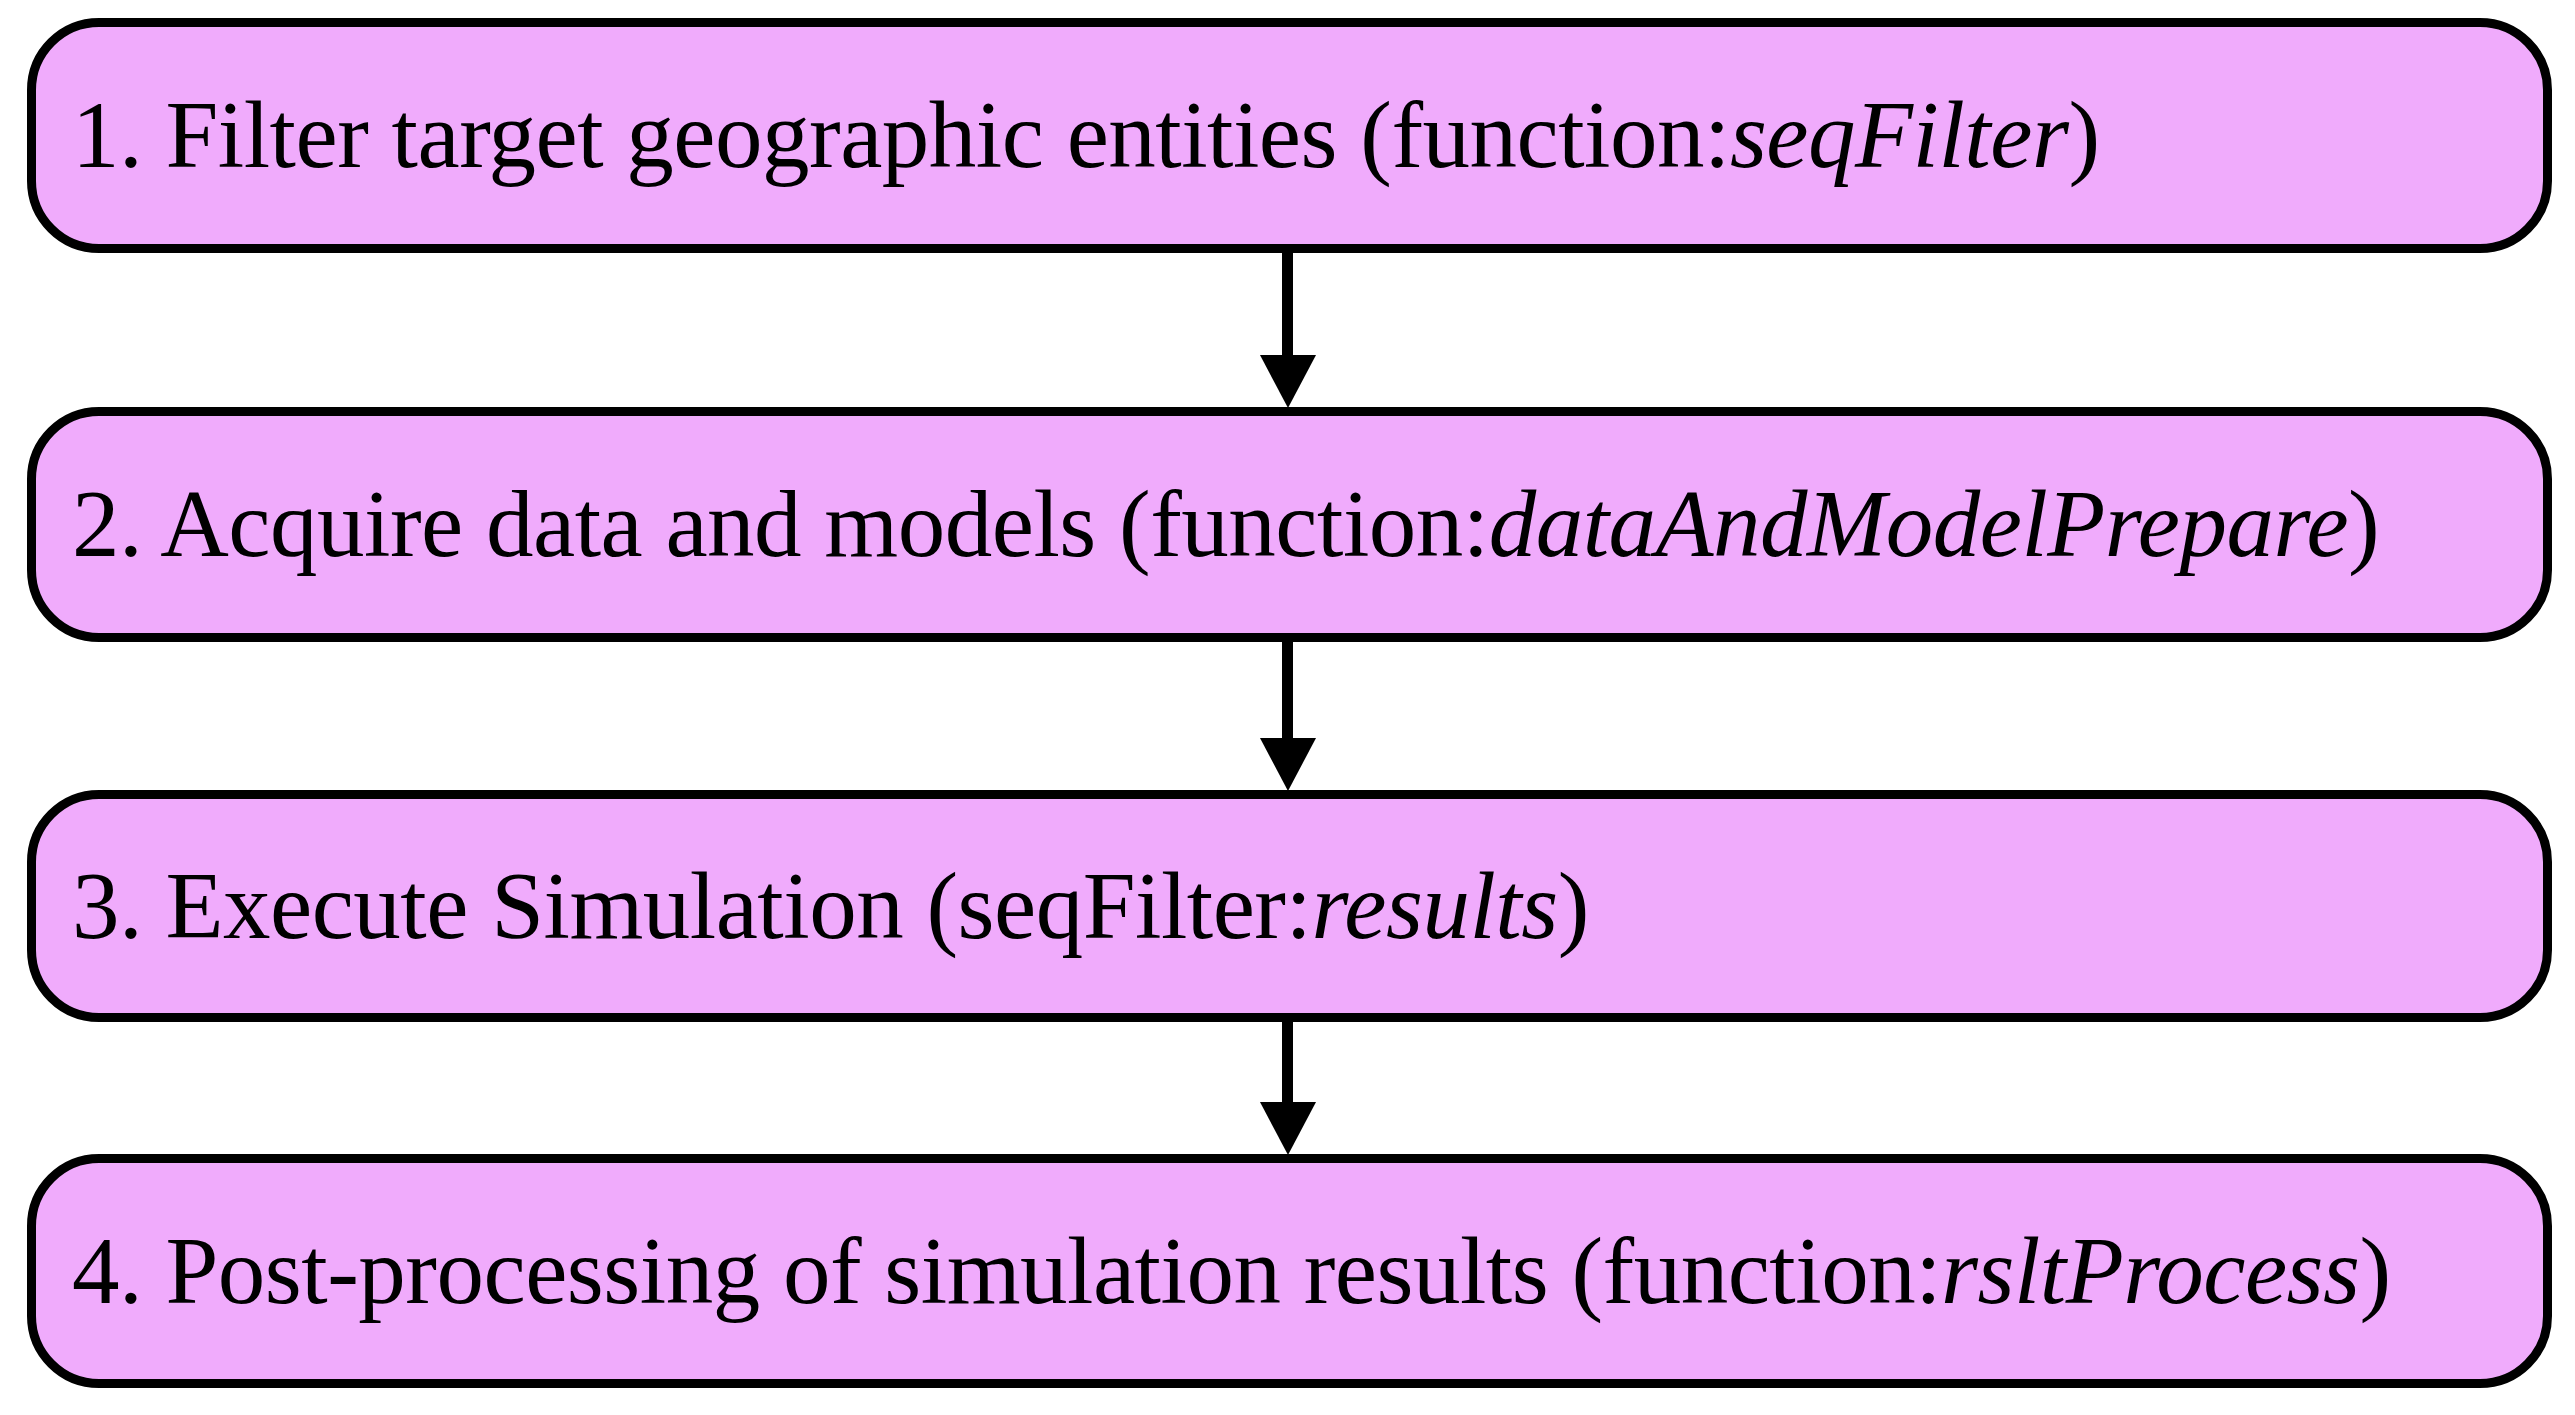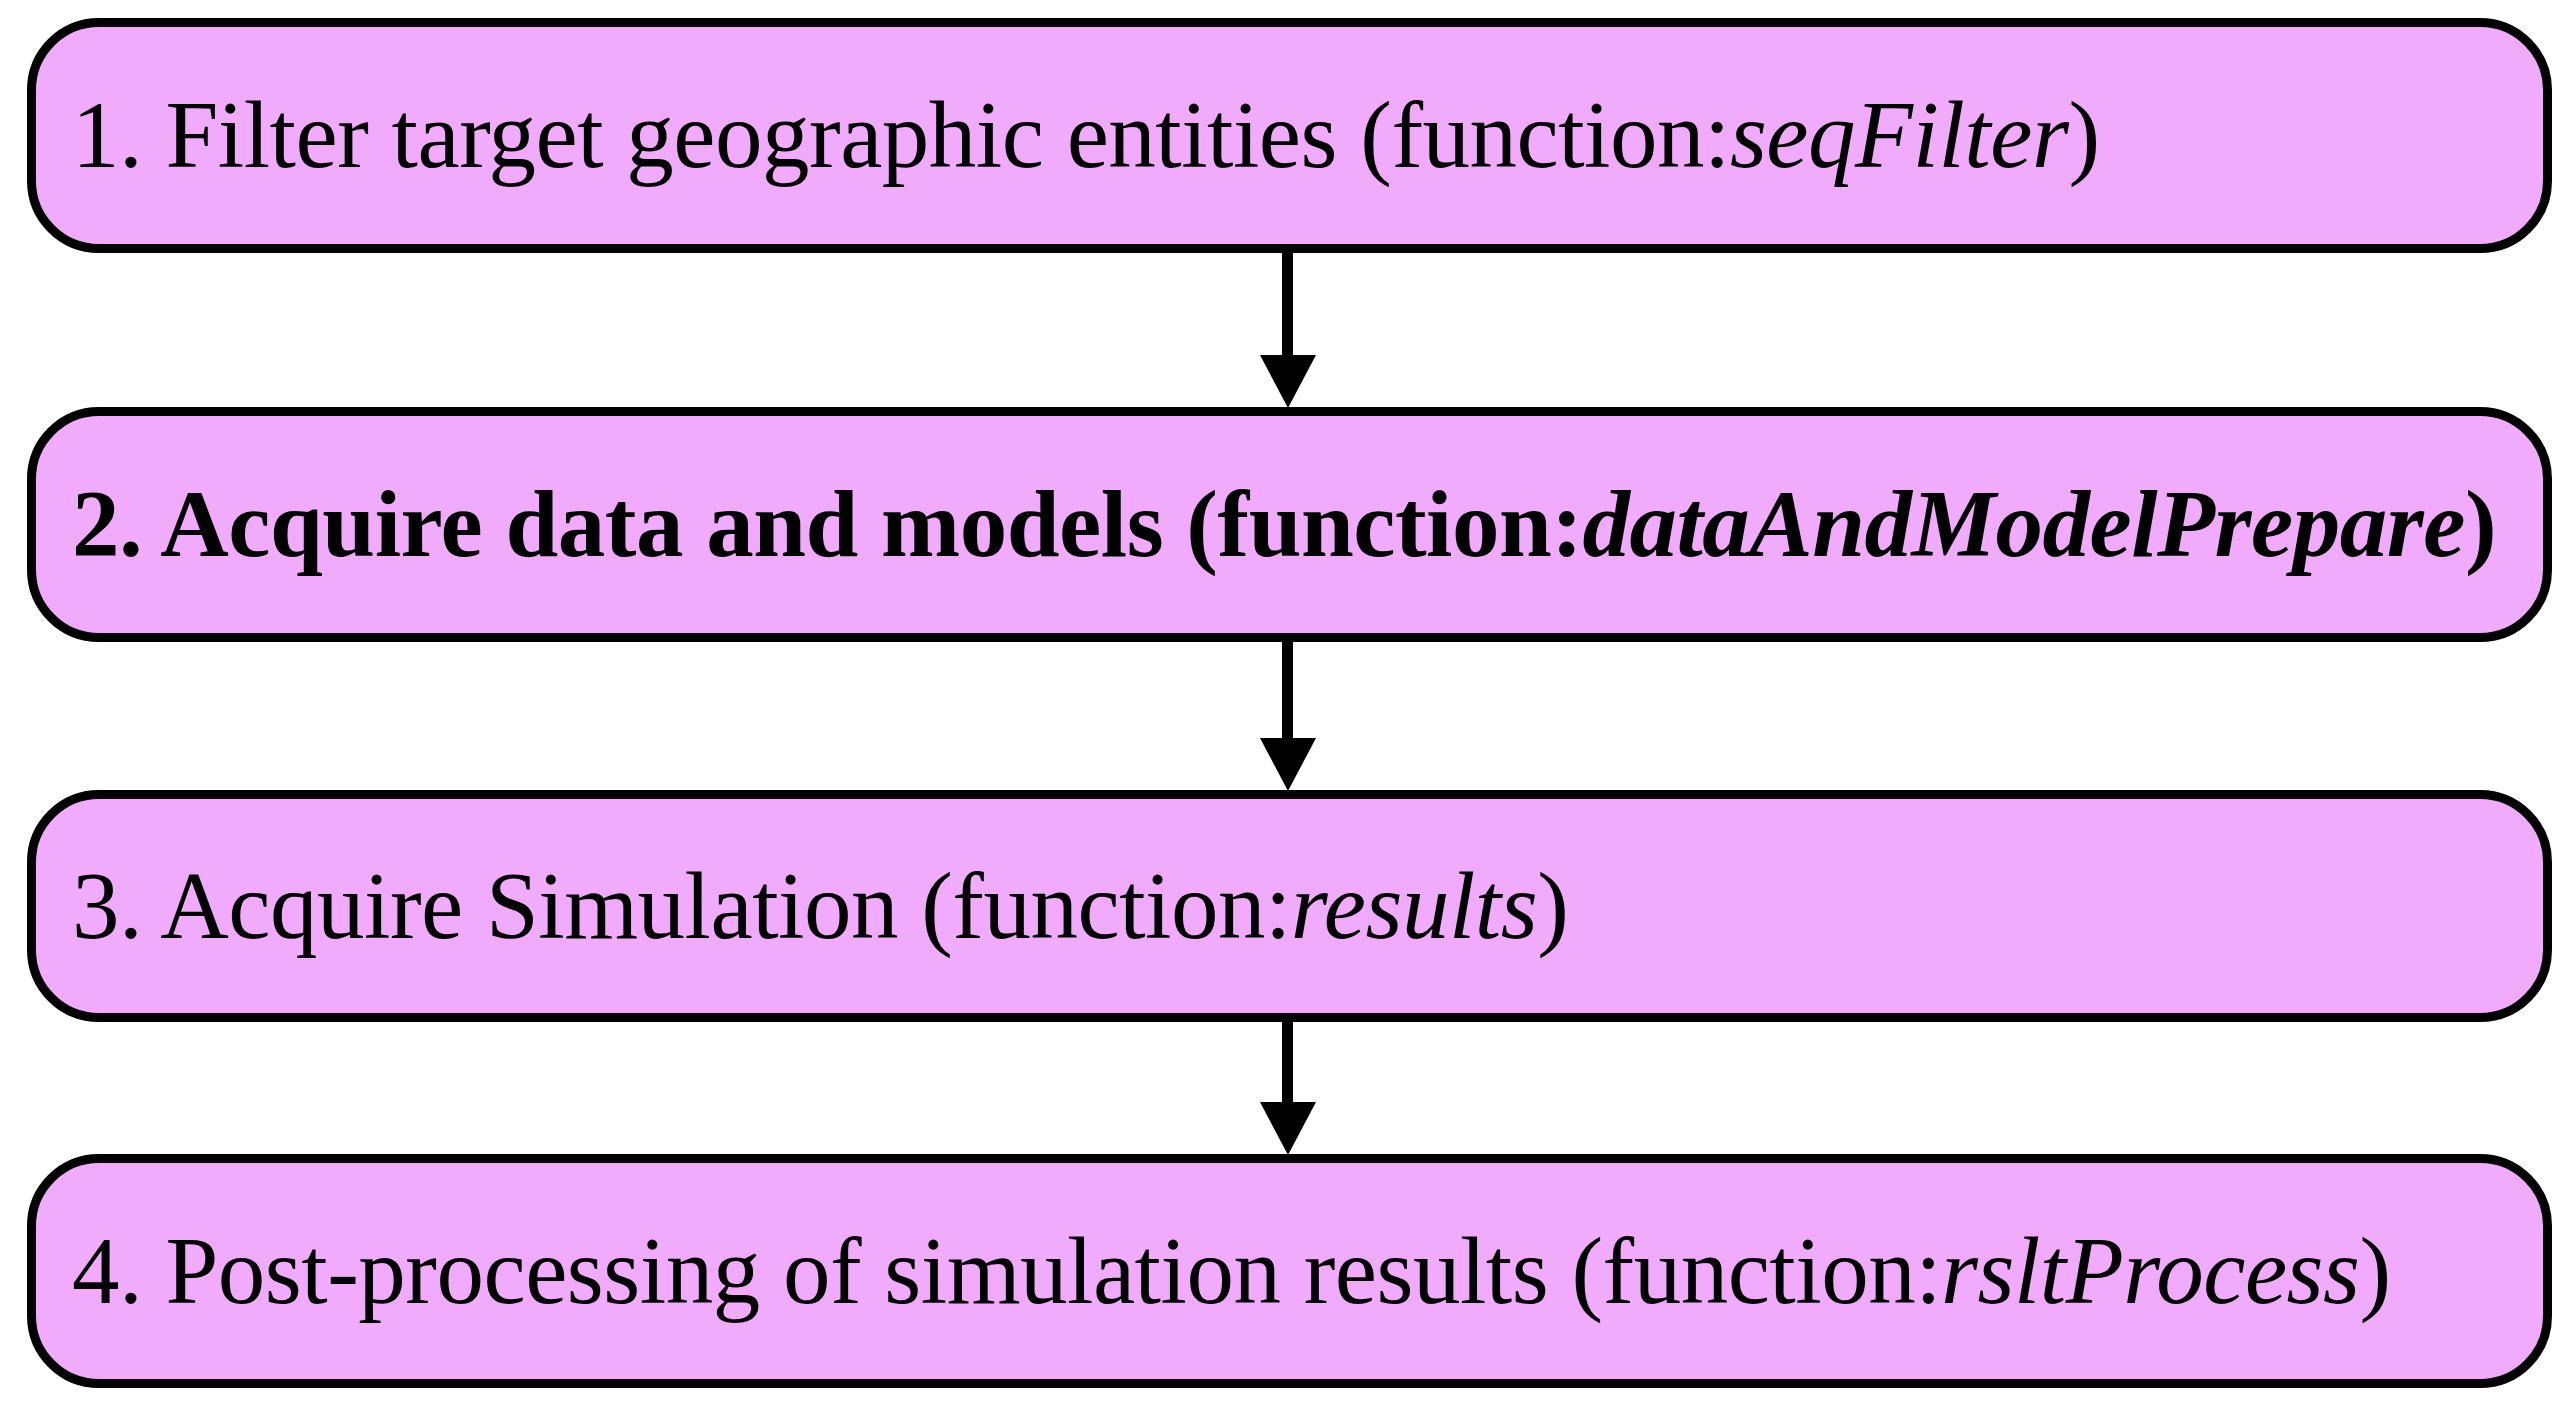--- a/index.html
+++ b/index.html
@@ -32,21 +32,21 @@
     font-size: 95px;
     line-height: 1.04;
     color: #000000;
     white-space: nowrap;
     letter-spacing: -0.5px;
   }
   .node-text .fn {
     font-style: italic;
   }
   #node-1 { top: 18px;   height: 235px; }
-  #node-2 { top: 407px;  height: 235px; font-weight: bold; }
+  #node-2 { top: 407px;  height: 235px; }
   #node-3 { top: 790px;  height: 232px; }
   #node-4 { top: 1154px; height: 234px; }
 
   .connector {
     position: absolute;
     left: 1260px;
     width: 56px;
   }
   .connector .shaft {
     position: absolute;
@@ -93,21 +93,21 @@
   <div class="flow-node" id="node-2">
     <div class="node-text"><span>2. </span><span>Acquire data and models (function:</span><span class="fn">dataAndModelPrepare</span><span>)</span></div>
   </div>
 
   <div class="connector" id="conn-2">
     <div class="shaft"></div>
     <div class="head"></div>
   </div>
 
   <div class="flow-node" id="node-3">
-    <div class="node-text"><span>3. </span><span>Acquire Simulation (function:</span><span class="fn">results</span><span>)</span></div>
+    <div class="node-text"><span>3. </span><span>Execute Simulation (seqFilter:</span><span class="fn">results</span><span>)</span></div>
   </div>
 
   <div class="connector" id="conn-3">
     <div class="shaft"></div>
     <div class="head"></div>
   </div>
 
   <div class="flow-node" id="node-4">
     <div class="node-text"><span>4. </span><span>Post-processing of simulation results (function:</span><span class="fn">rsltProcess</span><span>)</span></div>
   </div>

